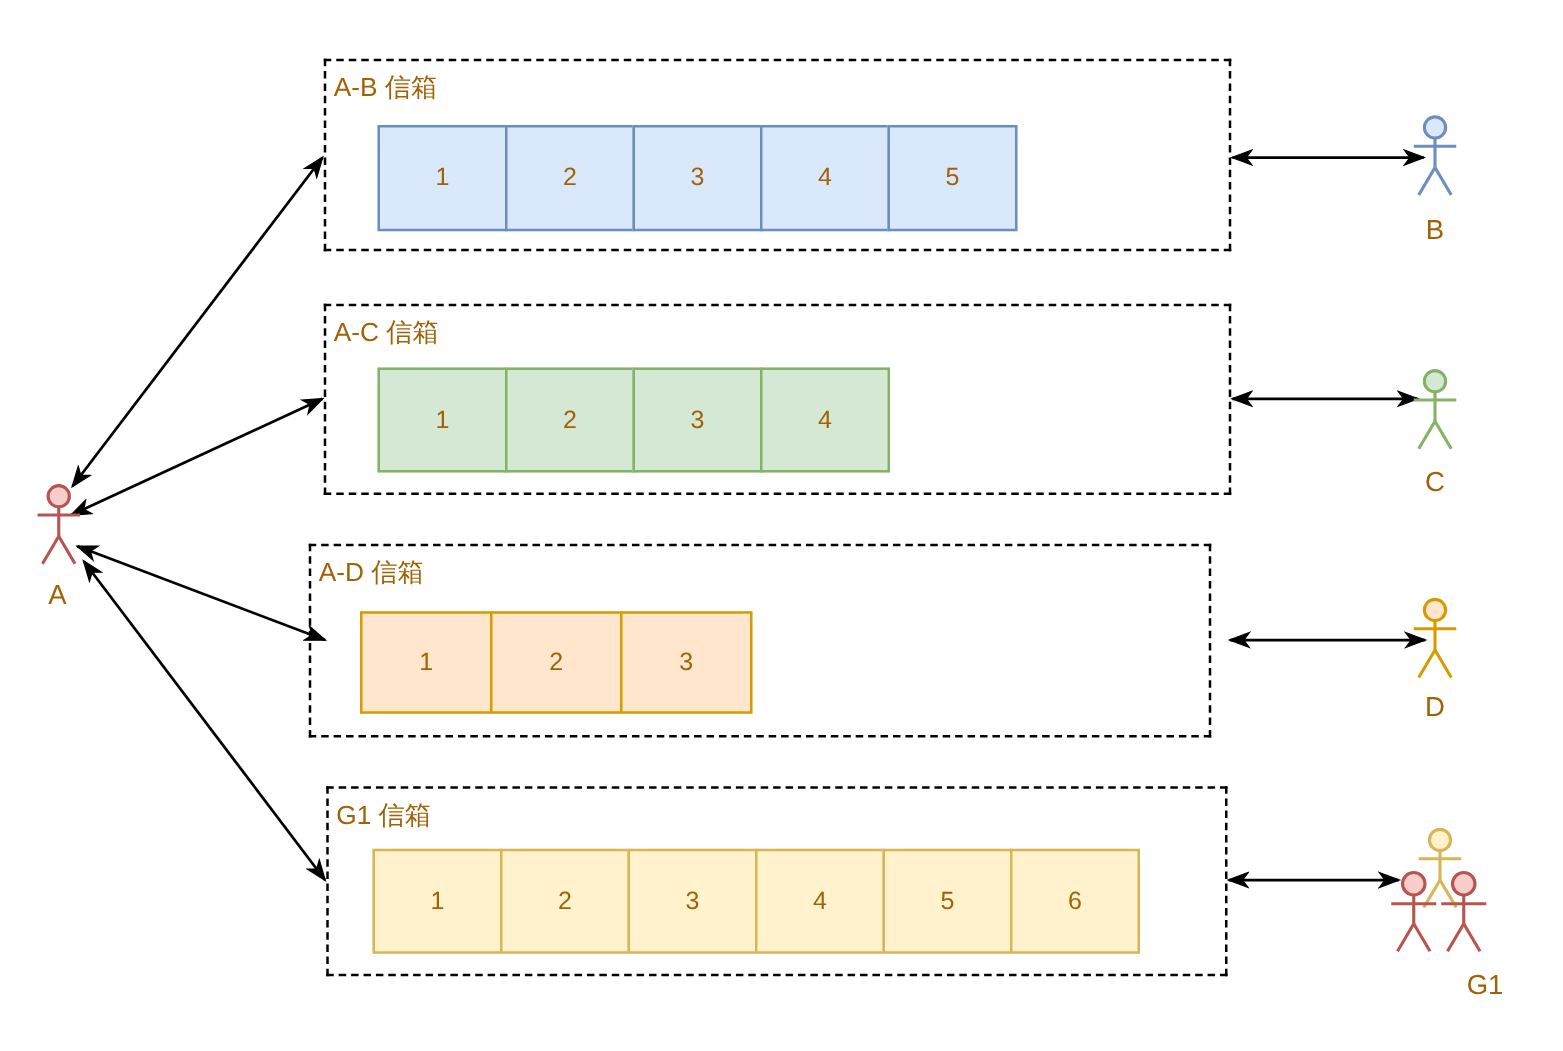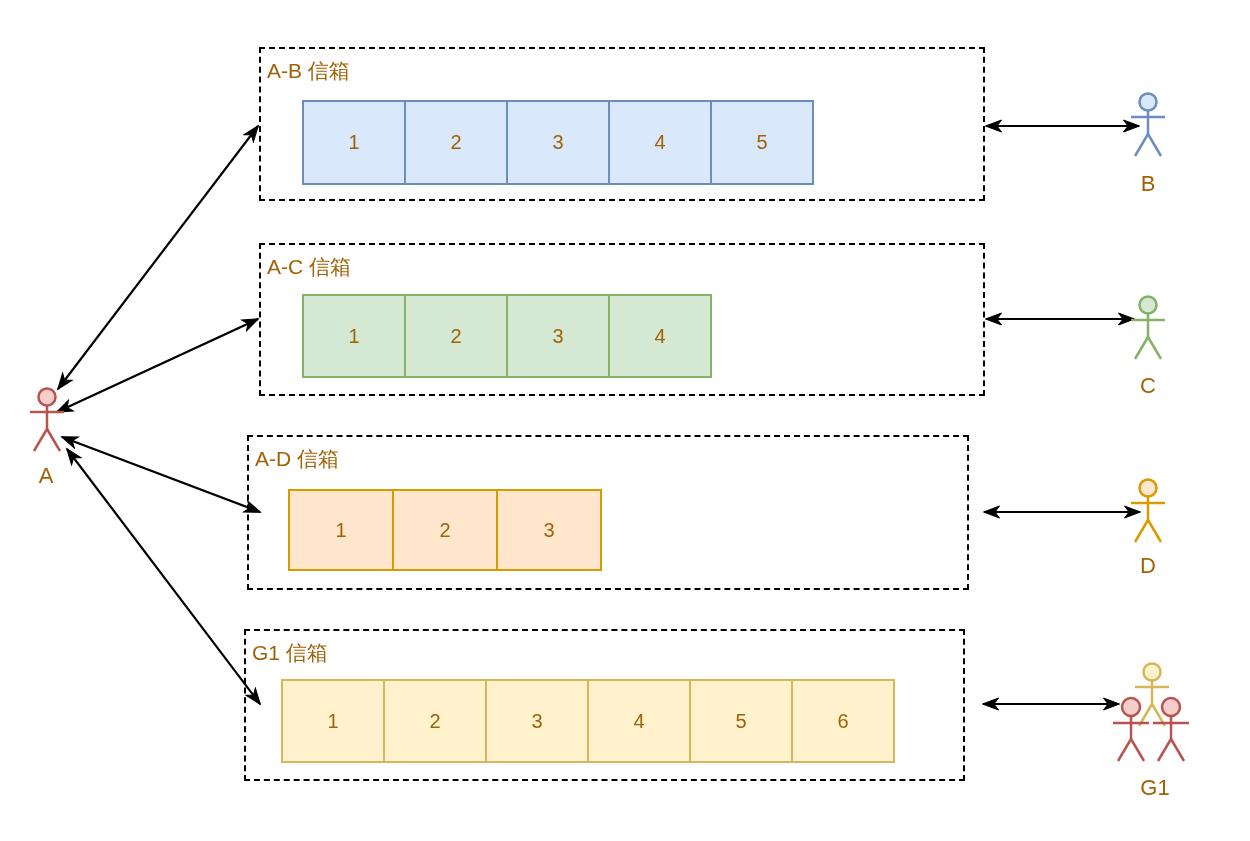--- a/index.html
+++ b/index.html
@@ -61,37 +61,37 @@
 
   <div class="mailbox mb2" style="left:247px;top:435px;width:722px;height:155px;">
     <div class="mailbox-title">A-D 信箱</div>
     <div class="cells cells-ad">
       <div class="cell">1</div>
       <div class="cell">2</div>
       <div class="cell">3</div>
     </div>
   </div>
 
-  <div class="mailbox mb3" style="left:244px;top:629px;width:721px;height:152px;">
+  <div class="mailbox mb3" style="left:261px;top:629px;width:721px;height:152px;">
     <div class="mailbox-title">G1 信箱</div>
     <div class="cells cells-g1">
       <div class="cell">1</div>
       <div class="cell">2</div>
       <div class="cell">3</div>
       <div class="cell">4</div>
       <div class="cell">5</div>
       <div class="cell">6</div>
     </div>
   </div>
 
   <div class="actor-label" style="left:46px;top:464px;">A</div>
   <div class="actor-label" style="left:1148px;top:172px;">B</div>
   <div class="actor-label" style="left:1148px;top:374px;">C</div>
   <div class="actor-label" style="left:1148px;top:554px;">D</div>
-  <div class="actor-label" style="left:1155px;top:776px;">G1</div>
+  <div class="actor-label" style="left:1188px;top:776px;">G1</div>
 
   <svg class="overlay" width="1250" height="841" viewBox="0 0 1250 841">
     <defs>
       <marker id="ah" markerUnits="userSpaceOnUse" markerWidth="19" markerHeight="15" refX="16.5" refY="7" orient="auto-start-reverse">
         <path d="M 1 1 L 17 7 L 1 13 L 5.5 7 Z" fill="#000" stroke="#000" stroke-width="1"></path>
       </marker>
     </defs>
 
     <g stroke="#000" stroke-width="2.2">
       <line x1="58" y1="389" x2="258" y2="126" marker-start="url(#ah)" marker-end="url(#ah)"></line>

